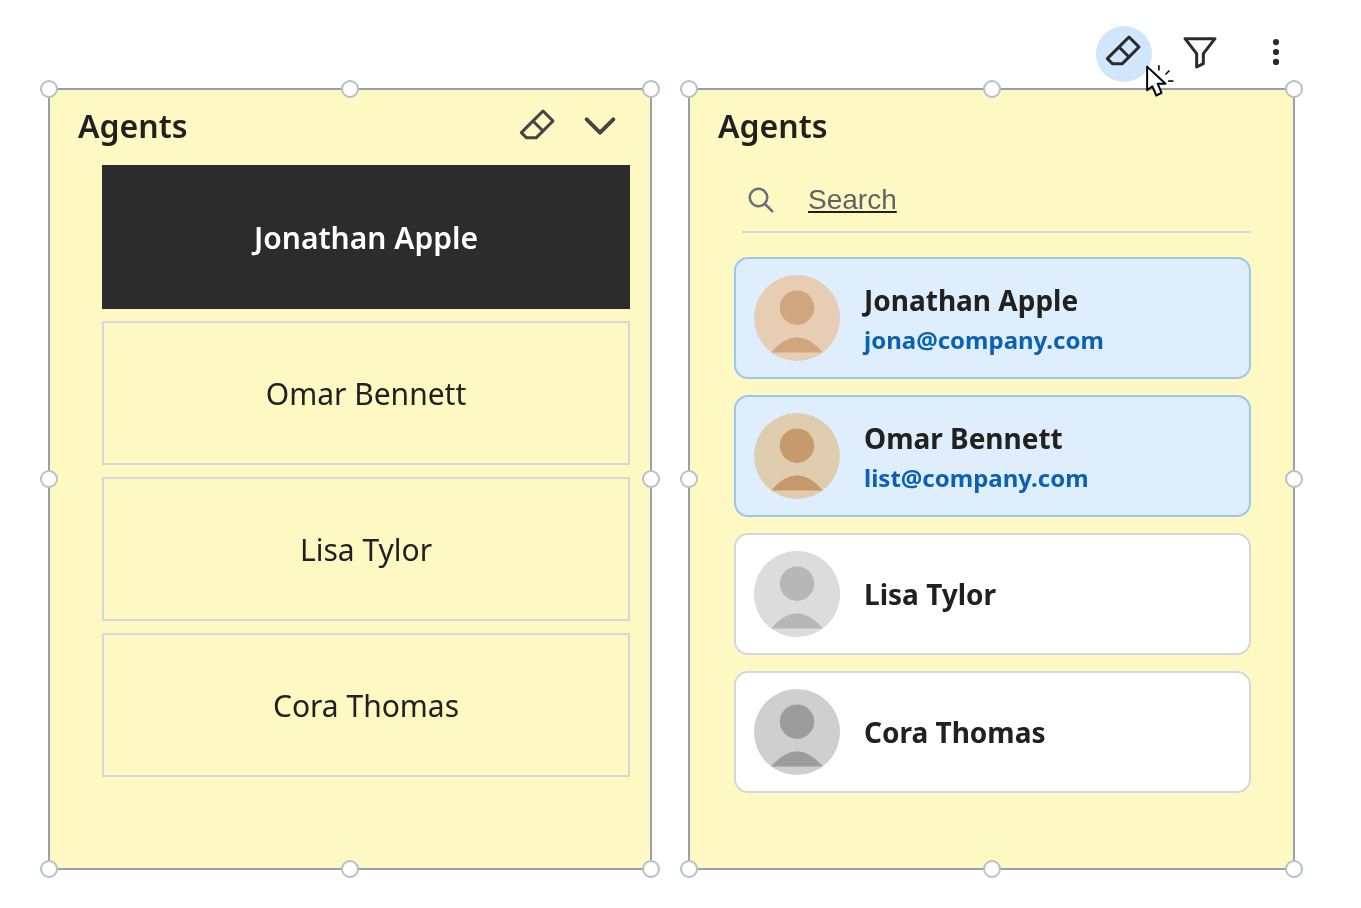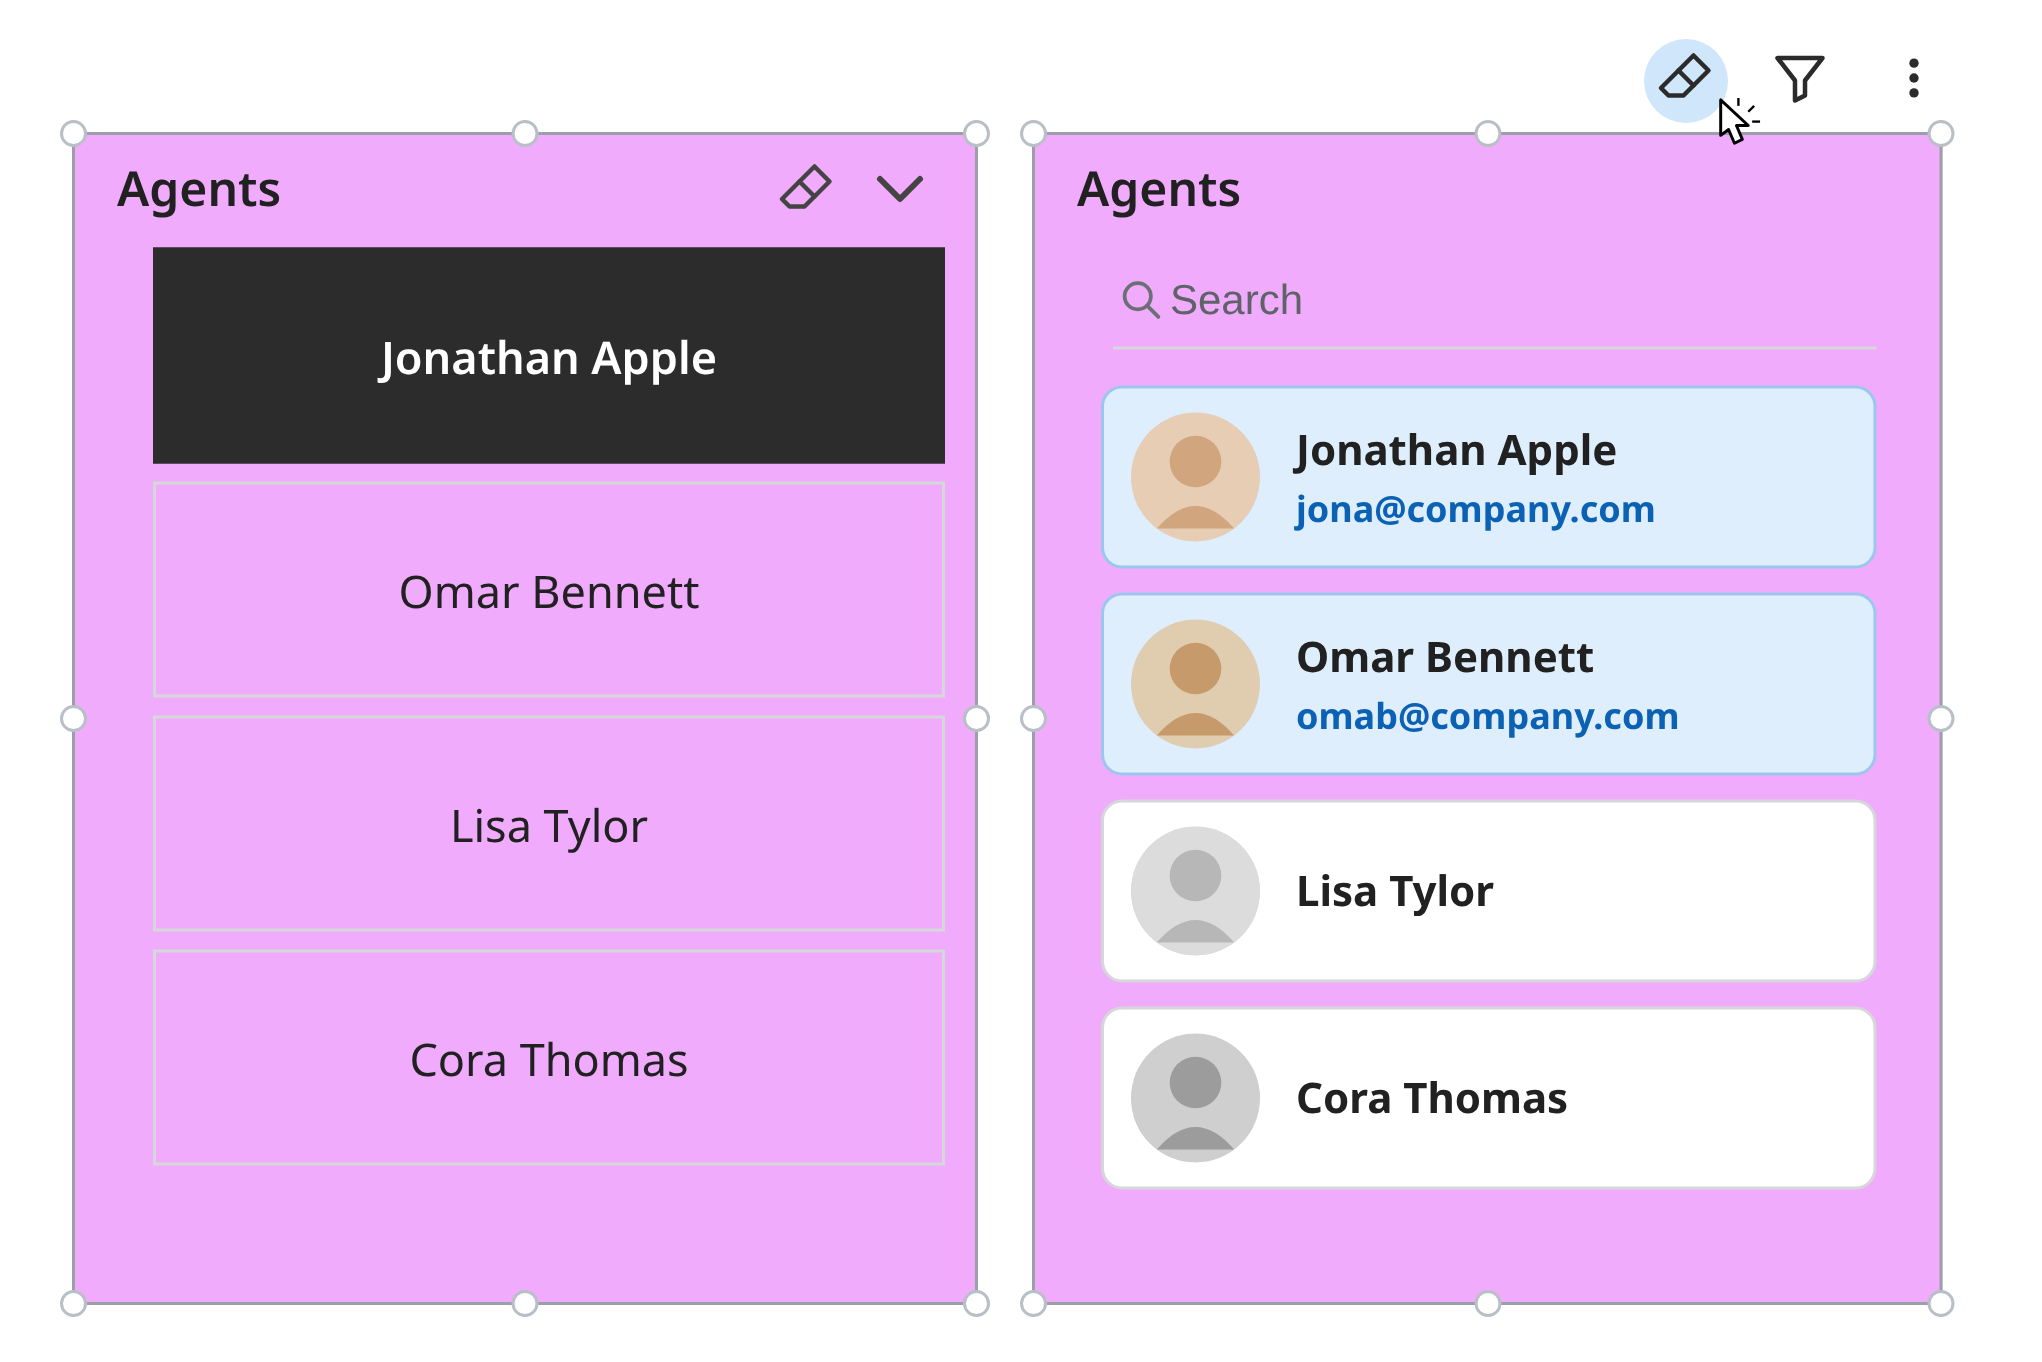--- a/index.html
+++ b/index.html
@@ -16,21 +16,21 @@
     --active-bg:#cfe6fb;
   }
   html,body{margin:0;height:100%;font-family:"Segoe UI",system-ui,-apple-system,sans-serif;background:#fff;}
   body{width:1361px;height:908px;position:relative;overflow:hidden;color:var(--text);}
 
   
   .sel-frame{
     position:absolute;
     border:2px solid var(--border);
     box-sizing:border-box;
-    background:#f0abfc;
+    background:#fef9c3;
   }
   .handle{
     position:absolute;
     width:18px;height:18px;
     border:2px solid var(--handle);
     border-radius:50%;
     background:#fff;
     box-sizing:border-box;
   }
   
@@ -69,24 +69,25 @@
   .tile.selected{
     background:var(--sel-dark);
     color:#fff;
     border-color:var(--sel-dark);
     font-weight:600;
   }
 
   
   #frame-right{left:688px;top:88px;width:607px;height:782px;}
   .search-wrap{
-    display:flex;align-items:center;gap:2px;
+    display:flex;align-items:center;gap:30px;
     margin:10px 42px 8px 52px;
     border-bottom:2px solid var(--border-light);
     padding:8px 4px 14px 4px;
+    text-decoration:underline;
   }
   .search-input{
     border:none;outline:none;font-size:28px;width:100%;color:var(--text);background:transparent;
   }
   .search-input::placeholder{color:var(--text-muted);}
 
   .card-list{
     display:flex;flex-direction:column;gap:16px;
     padding:16px 42px 22px 44px;
   }
@@ -219,21 +220,21 @@
     <div class="card selected">
       <div class="avatar">
         <svg viewBox="0 0 100 100">
             <circle cx="50" cy="50" r="50" fill="#e0cdb0"></circle>
             <circle cx="50" cy="38" r="20" fill="#c79a6b"></circle>
             <path d="M20 90 Q50 55 80 90" fill="#c79a6b"></path>
           </svg>
       </div>
       <div class="card-text">
         <span class="card-name">Omar Bennett</span>
-        <span class="card-email">omab@company.com</span>
+        <span class="card-email">list@company.com</span>
       </div>
     </div>
 
     <div class="card">
       <div class="avatar">
         <svg viewBox="0 0 100 100">
             <circle cx="50" cy="50" r="50" fill="#dcdcdc"></circle>
             <circle cx="50" cy="38" r="20" fill="#b7b7b7"></circle>
             <path d="M20 90 Q50 55 80 90" fill="#b7b7b7"></path>
           </svg>

